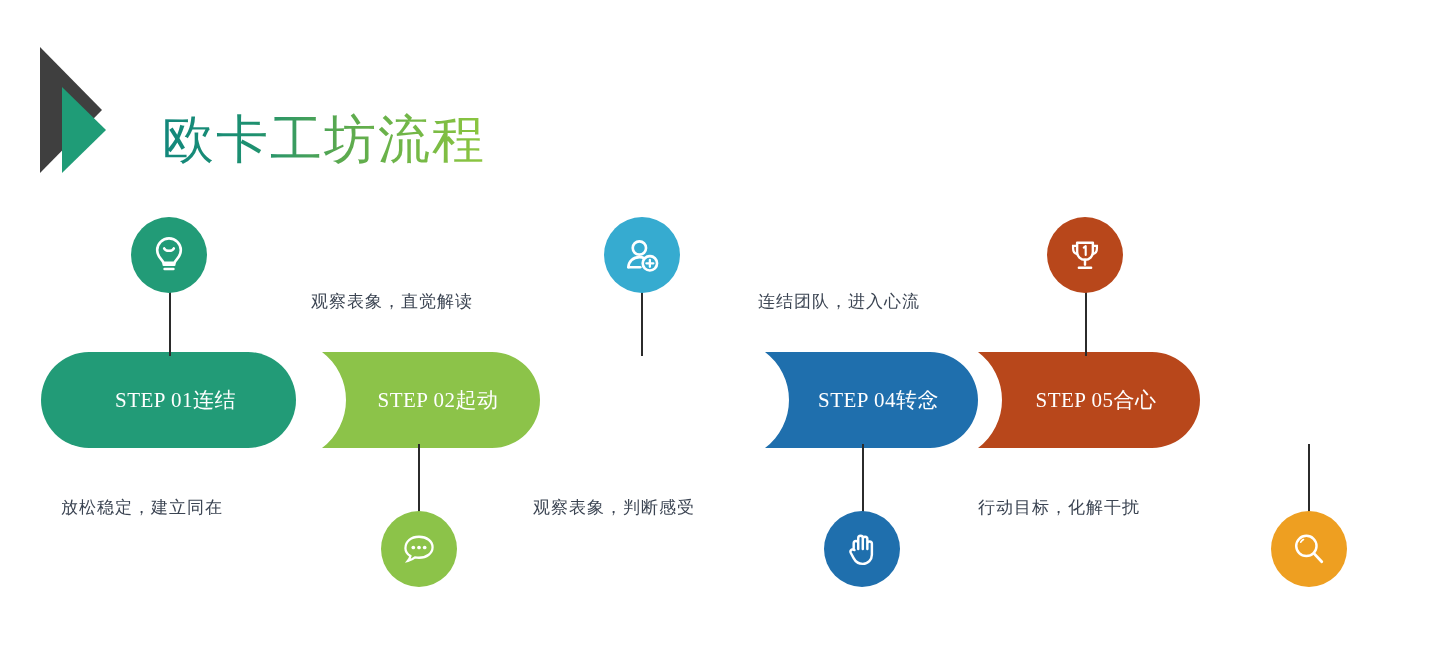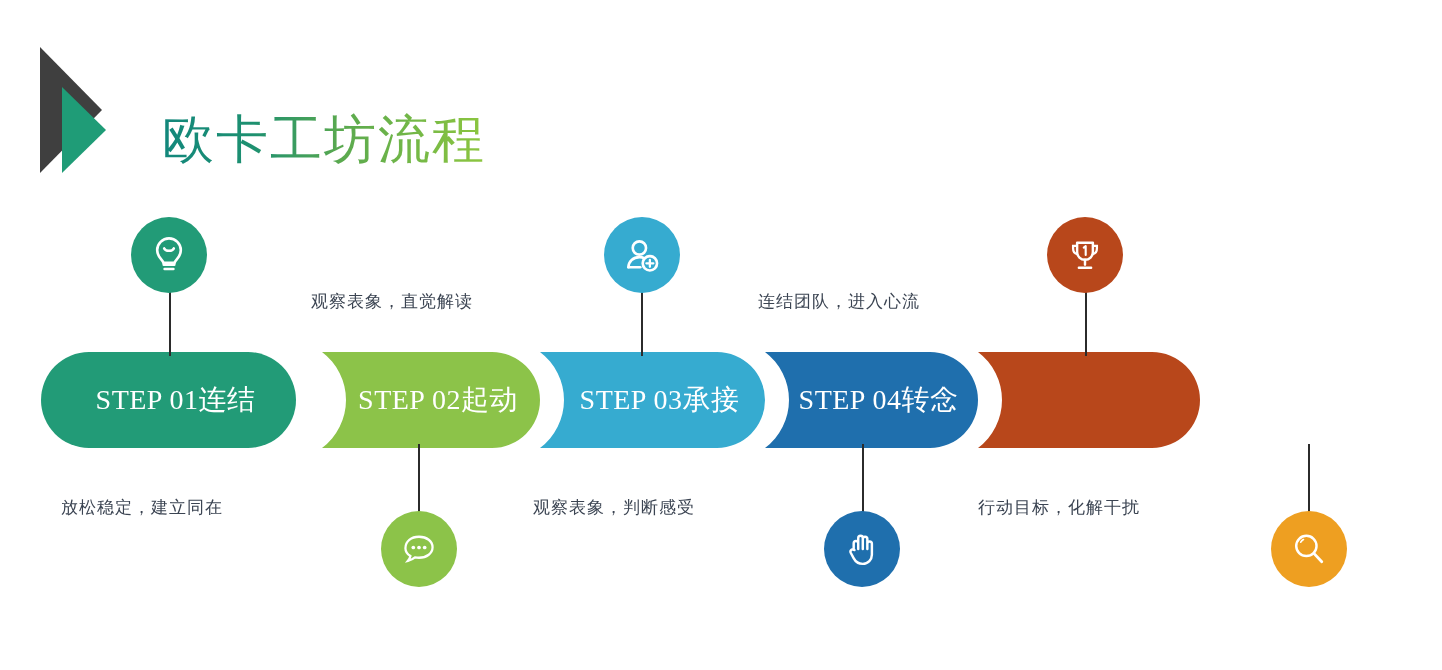--- a/index.html
+++ b/index.html
@@ -26,21 +26,21 @@
   
   .row{position:absolute;left:0;top:0;width:1442px;height:670px;}
   .chev{
     position:absolute;top:340px;height:96px;
     display:flex;align-items:center;
   }
   .chev .shape{position:absolute;left:0;top:0;width:100%;height:100%;}
   .chev .lbl{
     position:relative;z-index:2;width:100%;text-align:center;
     color:#ffffff;font-family:"Liberation Serif","DejaVu Serif",serif;
-    font-size:28px;letter-spacing:.5px;white-space:nowrap;
+    font-size:21px;letter-spacing:.5px;white-space:nowrap;
     padding-left:14px;box-sizing:border-box;
   }
 
   
   .badge{
     position:absolute;width:76px;height:76px;border-radius:50%;
     z-index:6;display:flex;align-items:center;justify-content:center;
   }
   .badge svg{width:42px;height:42px;display:block;}
   .connector{position:absolute;width:2px;background:#2b2b2b;z-index:1;}
@@ -115,28 +115,20 @@
       <span>
         <svg viewBox="0 0 48 48" aria-hidden="true">
           <circle cx="21" cy="16" r="7.6" fill="none" stroke="#fff" stroke-width="3"></circle>
           <path d="M8.5 38c0-6.6 5.6-11.5 12.5-11.5 2.1 0 4 .45 5.7 1.25" fill="none" stroke="#fff" stroke-width="3" stroke-linecap="round"></path>
           <path d="M8.5 38h13.5" fill="none" stroke="#fff" stroke-width="3" stroke-linecap="round"></path>
           <circle cx="33" cy="33.5" r="8.2" fill="none" stroke="#fff" stroke-width="3"></circle>
           <path d="M33 29.5v8M29 33.5h8" stroke="#fff" stroke-width="2.6" stroke-linecap="round"></path>
         </svg>
       </span>
     </div>
-    <div class="chev" style="left:540px;width:225px;">
-      <div class="shape">
-        <svg viewBox="0 0 225 96" preserveAspectRatio="none" width="100%" height="100%">
-          <path d="M0 0 H177 A48 48 0 0 1 177 96 H0 A60 60 0 0 0 0 0 Z" fill="#36abd0"></path>
-        </svg>
-      </div>
-      <div class="lbl">STEP  03承接</div>
-    </div>
     <div class="caption" style="left:533px;top:484px;">观察表象，判断感受</div>
 
     <div class="connector" style="left:862px;top:432px;height:70px;"></div>
     <div class="badge" style="left:824px;top:499px;background:#1f6fad;">
       <span>
         <svg viewBox="0 0 48 48" aria-hidden="true">
           <path d="M14.5 25V17.5a2.6 2.6 0 0 1 5.2 0V24V11.5a2.6 2.6 0 0 1 5.2 0V24V12.5a2.6 2.6 0 0 1 5.2 0V24v-6a2.6 2.6 0 0 1 5.2 0v12.5c0 5.6-4.3 10.5-10.4 10.5-5.6 0-8.5-2.8-10.5-6.6l-3.3-6.1a2.7 2.7 0 0 1 4.3-3.1L14.5 25z" fill="none" stroke="#fff" stroke-width="2.8" stroke-linejoin="round"></path>
         </svg>
       </span>
     </div>
@@ -161,20 +153,21 @@
           <path d="M22.6 15.5l2.2-1.6V24" fill="none" stroke="#fff" stroke-width="2.4" stroke-linecap="round" stroke-linejoin="round"></path>
         </svg>
       </span>
     </div>
     <div class="chev" style="left:978px;width:222px;">
       <div class="shape">
         <svg viewBox="0 0 222 96" preserveAspectRatio="none" width="100%" height="100%">
           <path d="M0 0 H174 A48 48 0 0 1 174 96 H0 A60 60 0 0 0 0 0 Z" fill="#b8471b"></path>
         </svg>
       </div>
+      <div class="lbl">STEP  05合心</div>
     </div>
     <div class="caption" style="left:978px;top:484px;">行动目标，化解干扰</div>
 
     <div class="connector" style="left:1308px;top:432px;height:70px;"></div>
     <div class="badge" style="left:1271px;top:499px;background:#ee9f21;">
       <span>
         <svg viewBox="0 0 48 48" aria-hidden="true">
           <circle cx="21" cy="20.5" r="11.6" fill="none" stroke="#fff" stroke-width="2.8"></circle>
           <path d="M29.6 29l9 9.6" fill="none" stroke="#fff" stroke-width="3.2" stroke-linecap="round"></path>
           <path d="M14.6 16.2a8 8 0 0 1 3-3" fill="none" stroke="#fff" stroke-width="2" stroke-linecap="round"></path>

